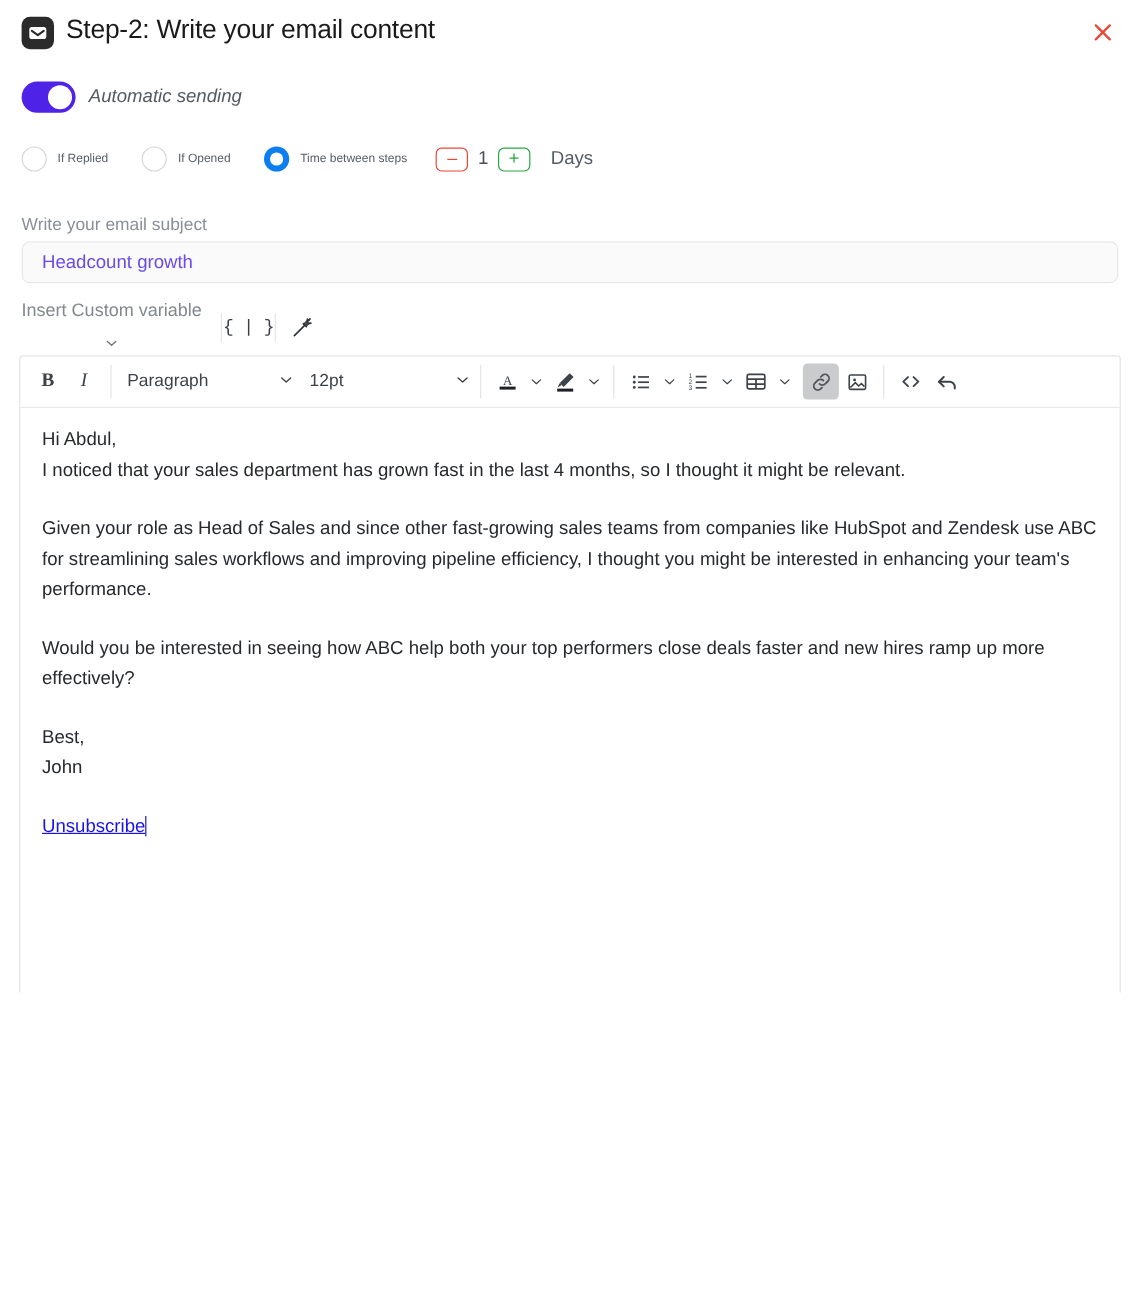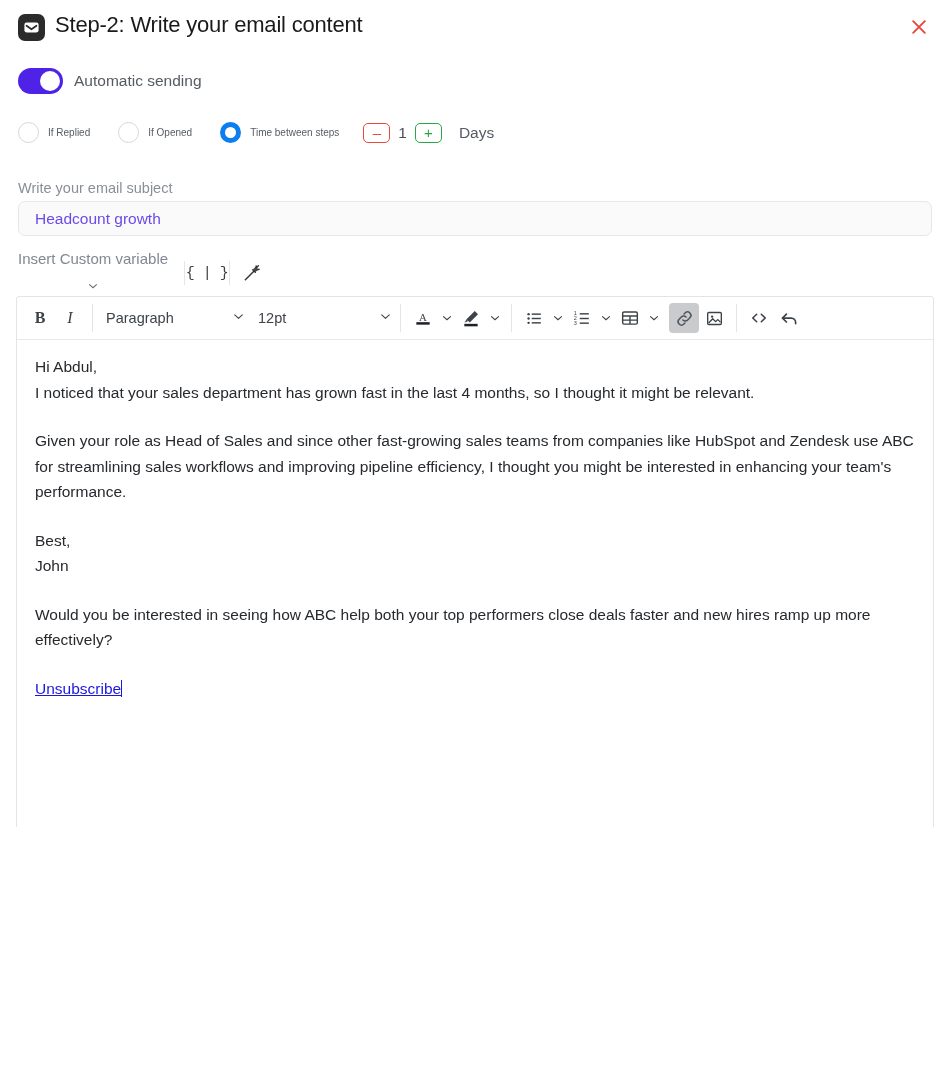--- a/index.html
+++ b/index.html
@@ -47,21 +47,21 @@
     display: flex; align-items: center; gap: 11px;
   }
   .switch-on {
     width: 45px; height: 26px; border-radius: 13px;
     background: #4f22e8; position: relative; flex: none; cursor: pointer;
   }
   .switch-on::after {
     content: ""; position: absolute; right: 3px; top: 3px;
     width: 20px; height: 20px; border-radius: 50%; background: #fff;
   }
-  .auto-label { font-size: 15.5px; color: #555b63; }
+  .auto-label { font-size: 15.5px; color: #555b63; font-style: italic; }
 
   
   .cond-row {
     position: absolute; left: 18px; top: 122px;
     display: flex; align-items: center; gap: 0;
   }
   .radio-item { display: flex; align-items: center; gap: 9px; margin-right: 28px; cursor: pointer; }
   .radio-outer {
     width: 21px; height: 21px; border-radius: 50%;
     border: 1.6px solid #d4d7dc; background: #fff; flex: none;
@@ -399,25 +399,25 @@
         </svg>
       </div>
     </div>
 
     <div class="body-area" contenteditable="false" style="">
       <p>
         <span>Hi Abdul,</span><br>
         <span>I noticed that your sales department has grown fast in the last 4 months, so I thought it might be relevant.</span>
       </p>
       <p>Given your role as Head of Sales and since other fast-growing sales teams from companies like HubSpot and Zendesk use ABC for streamlining sales workflows and improving pipeline efficiency, I thought you might be interested in enhancing your team's performance.</p>
+      <p>Would you be interested in seeing how ABC help both your top performers close deals faster and new hires ramp up more effectively?</p>
       <p>
         <span>Best,</span><br>
         <span>John</span>
       </p>
-      <p>Would you be interested in seeing how ABC help both your top performers close deals faster and new hires ramp up more effectively?</p>
       <p>
         <span class="unsub">Unsubscribe</span>
       </p>
     </div>
   </div>
 
   <div class="footer-div"></div>
   <div class="footer">
     <button class="create-btn">
       <span>

